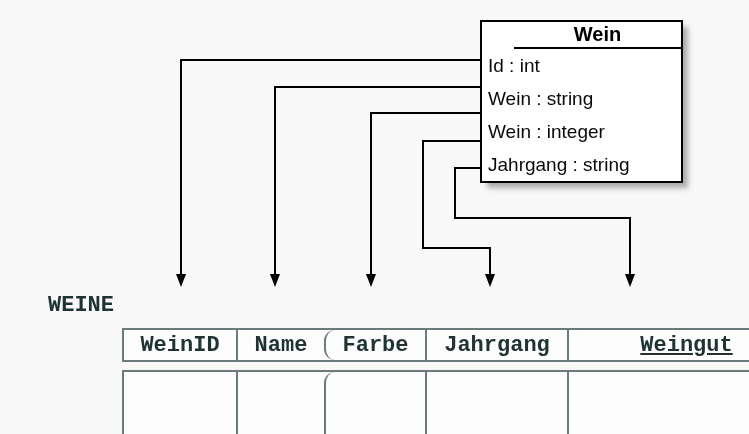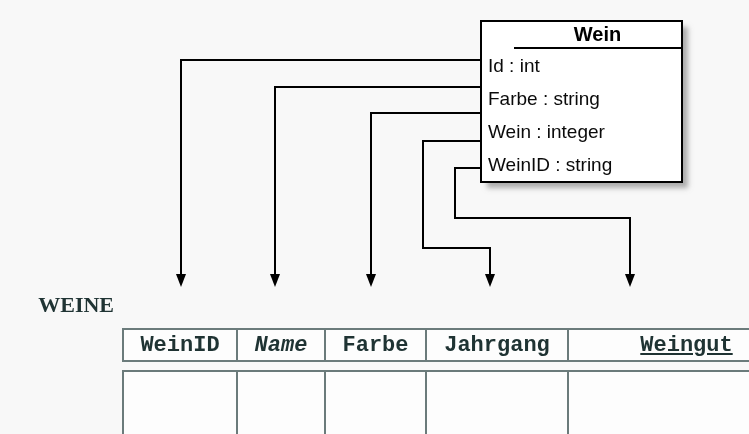--- a/index.html
+++ b/index.html
@@ -62,21 +62,21 @@
   
   .tbl-label {
     position: absolute;
     left: 18px;
     top: 288px;
     width: 96px;
     height: 34px;
     display: flex;
     align-items: center;
     justify-content: flex-end;
-    font-family: Liberation Serif, serif;
+    font-family: Liberation Mono, monospace;
     font-weight: bold;
     font-size: 22px;
     color: #1f3333;
   }
   .tbl-row {
     position: absolute;
     left: 122px;
     width: 684px;
     box-sizing: border-box;
     border: 2px solid #6b7b7b;
@@ -93,22 +93,22 @@
     justify-content: center;
     font-family: "Liberation Mono", monospace;
     font-weight: bold;
     font-size: 22px;
     color: #1f3333;
     white-space: nowrap;
     overflow: hidden;
   }
   .cell + .cell { border-left: 2px solid #6b7b7b; }
   .c0 { width: 112px; }
-  .c1 { width: 88px; font-style: italic; }
-  .c2 { width: 101px; }
+  .c1 { width: 88px; }
+  .c2 { width: 101px; border-radius: 11px; }
   .c3 { width: 142px; text-align: center; }
   .c4 { flex: 1; text-decoration: underline; }
 </style>
 </head>
 <body>
 
 <div class="stage">
 
   <svg class="overlay" width="749" height="434" viewBox="0 0 749 434">
     <g>
@@ -130,23 +130,23 @@
     <g>
       <polyline class="connector" points="480,168 455,168 455,218 630,218 630,276"></polyline>
       <polygon class="arrowhead" points="630,287 625,274 635,274"></polygon>
     </g>
   </svg>
 
   <div class="classbox">
     <div class="classbox-title">Wein</div>
     <div class="classbox-attrs">
       <div class="attr">Id : int</div>
-      <div class="attr">Farbe : string</div>
+      <div class="attr">Wein : string</div>
       <div class="attr">Wein : integer</div>
-      <div class="attr">WeinID : string</div>
+      <div class="attr">Jahrgang : string</div>
     </div>
   </div>
 
   <div class="tbl-label">WEINE</div>
 
   <div class="tbl-row tbl-header">
     <div class="cell c0">WeinID</div>
     <div class="cell c1">Name</div>
     <div class="cell c2">Farbe</div>
     <div class="cell c3">Jahrgang</div>

